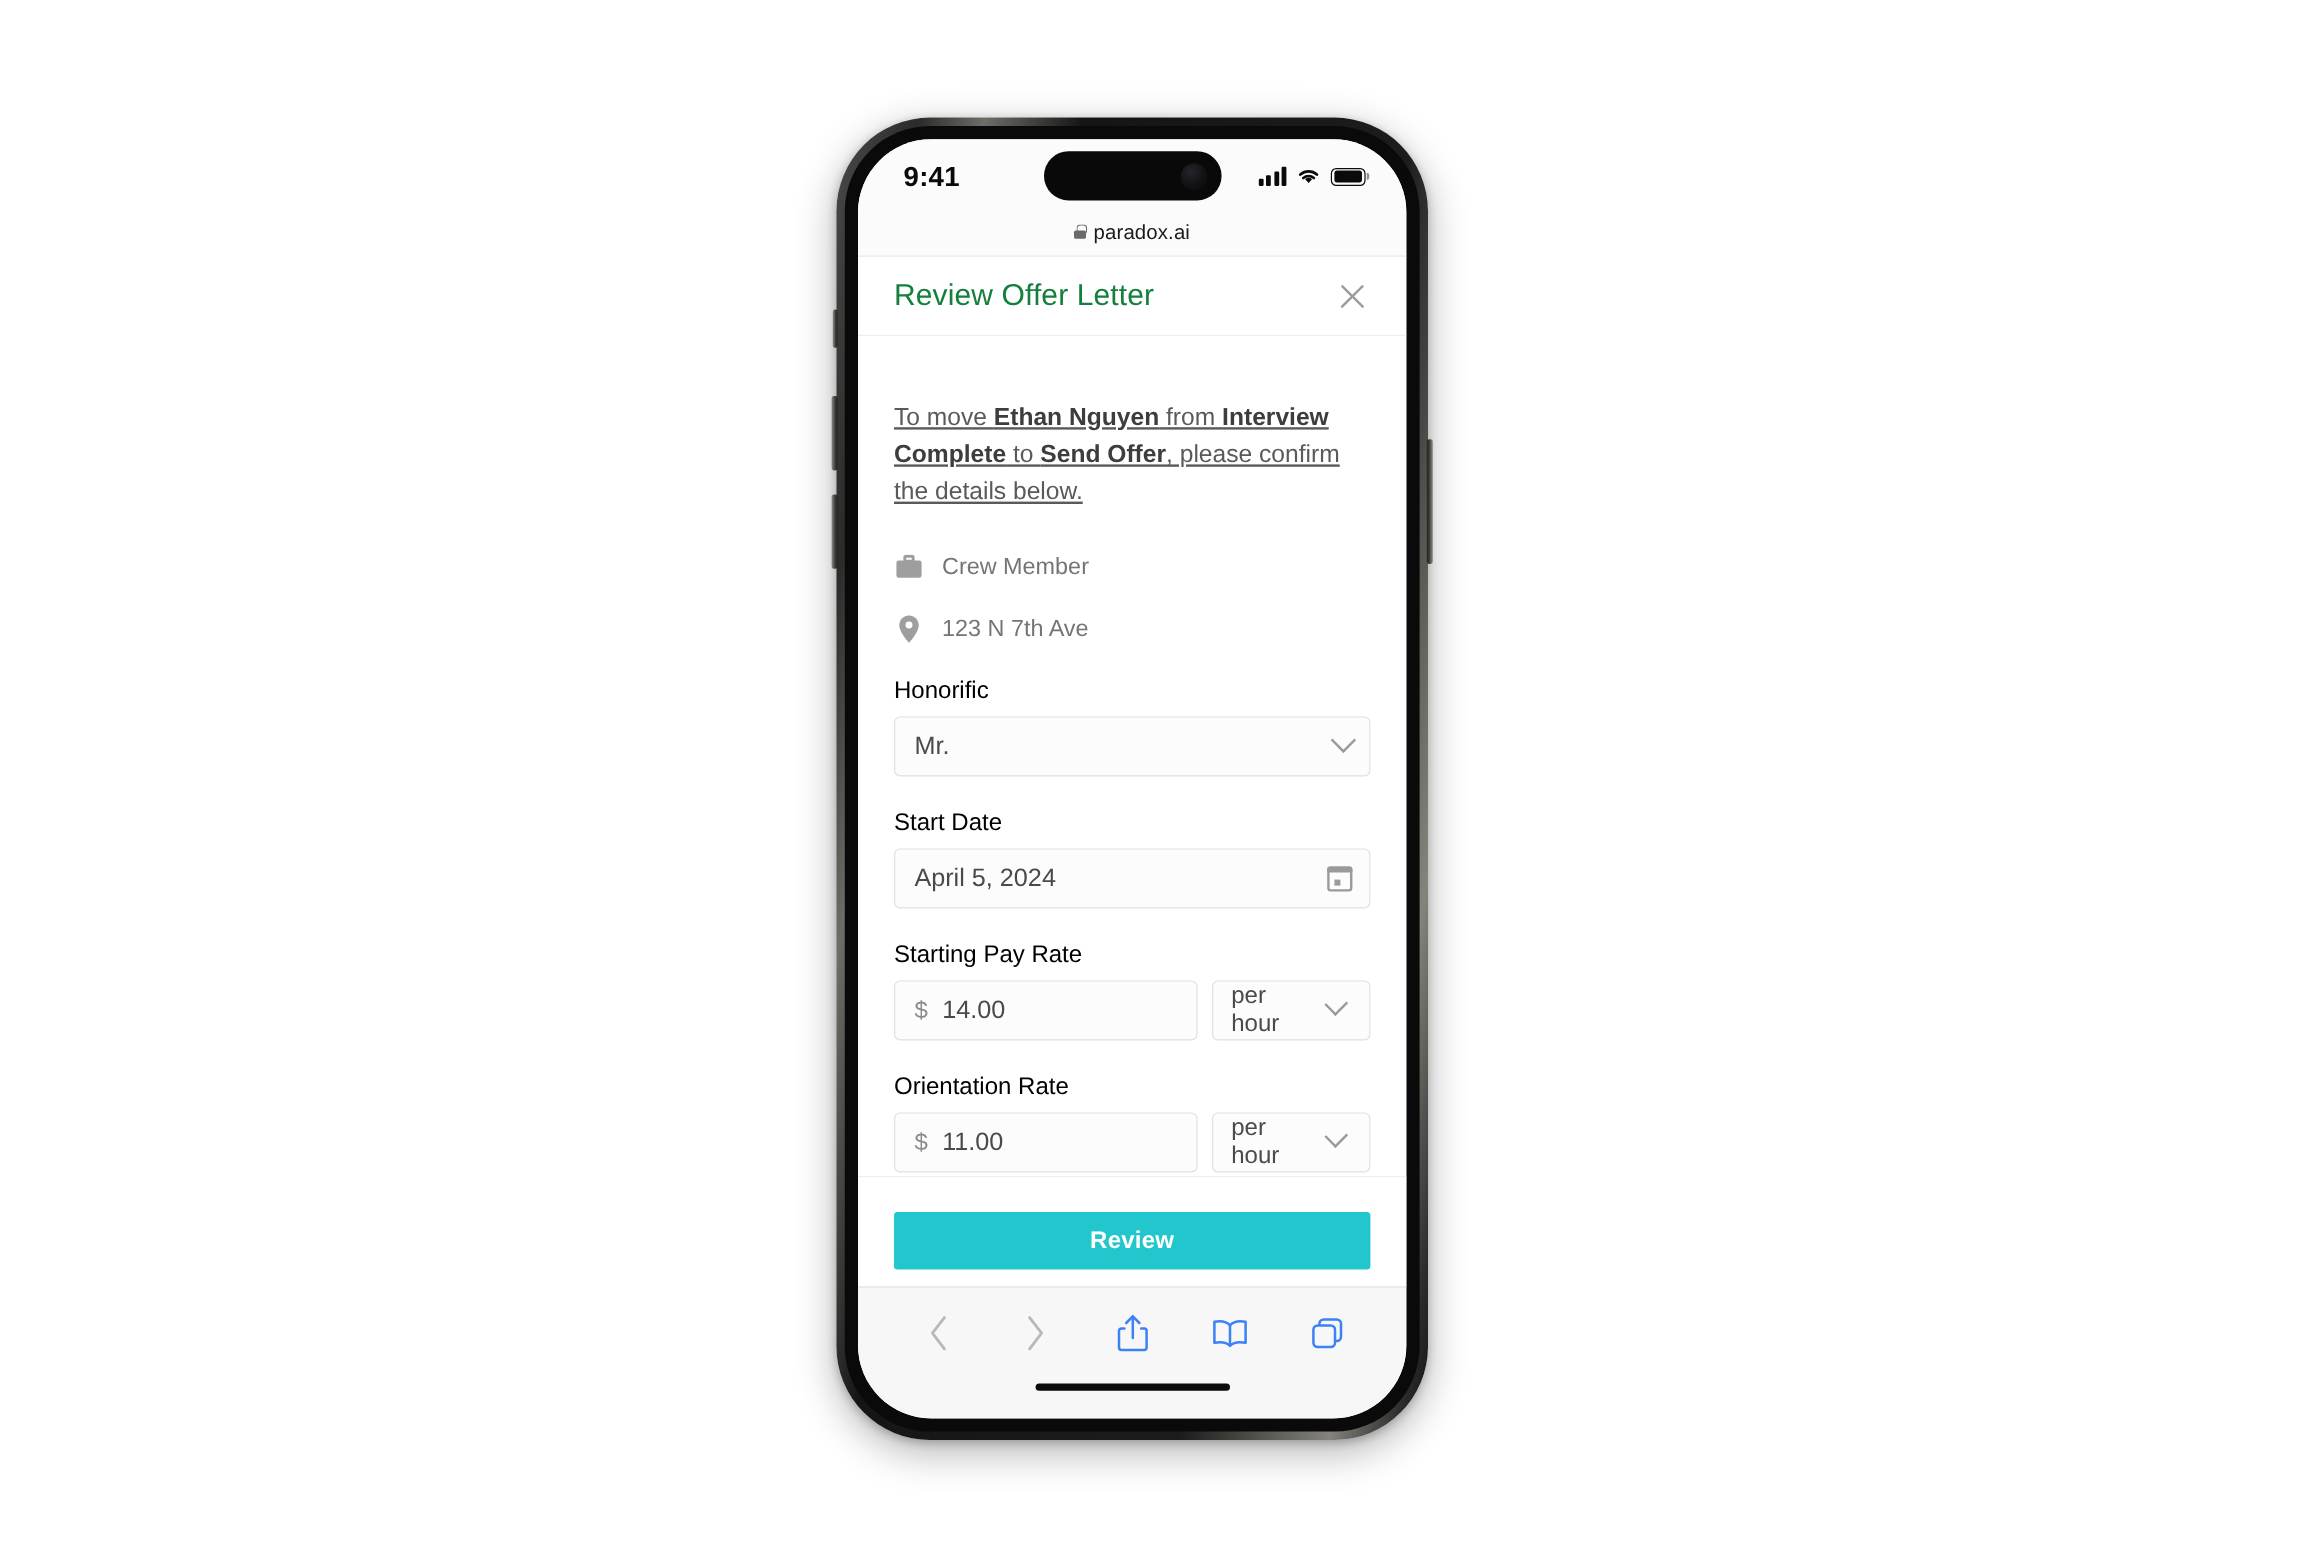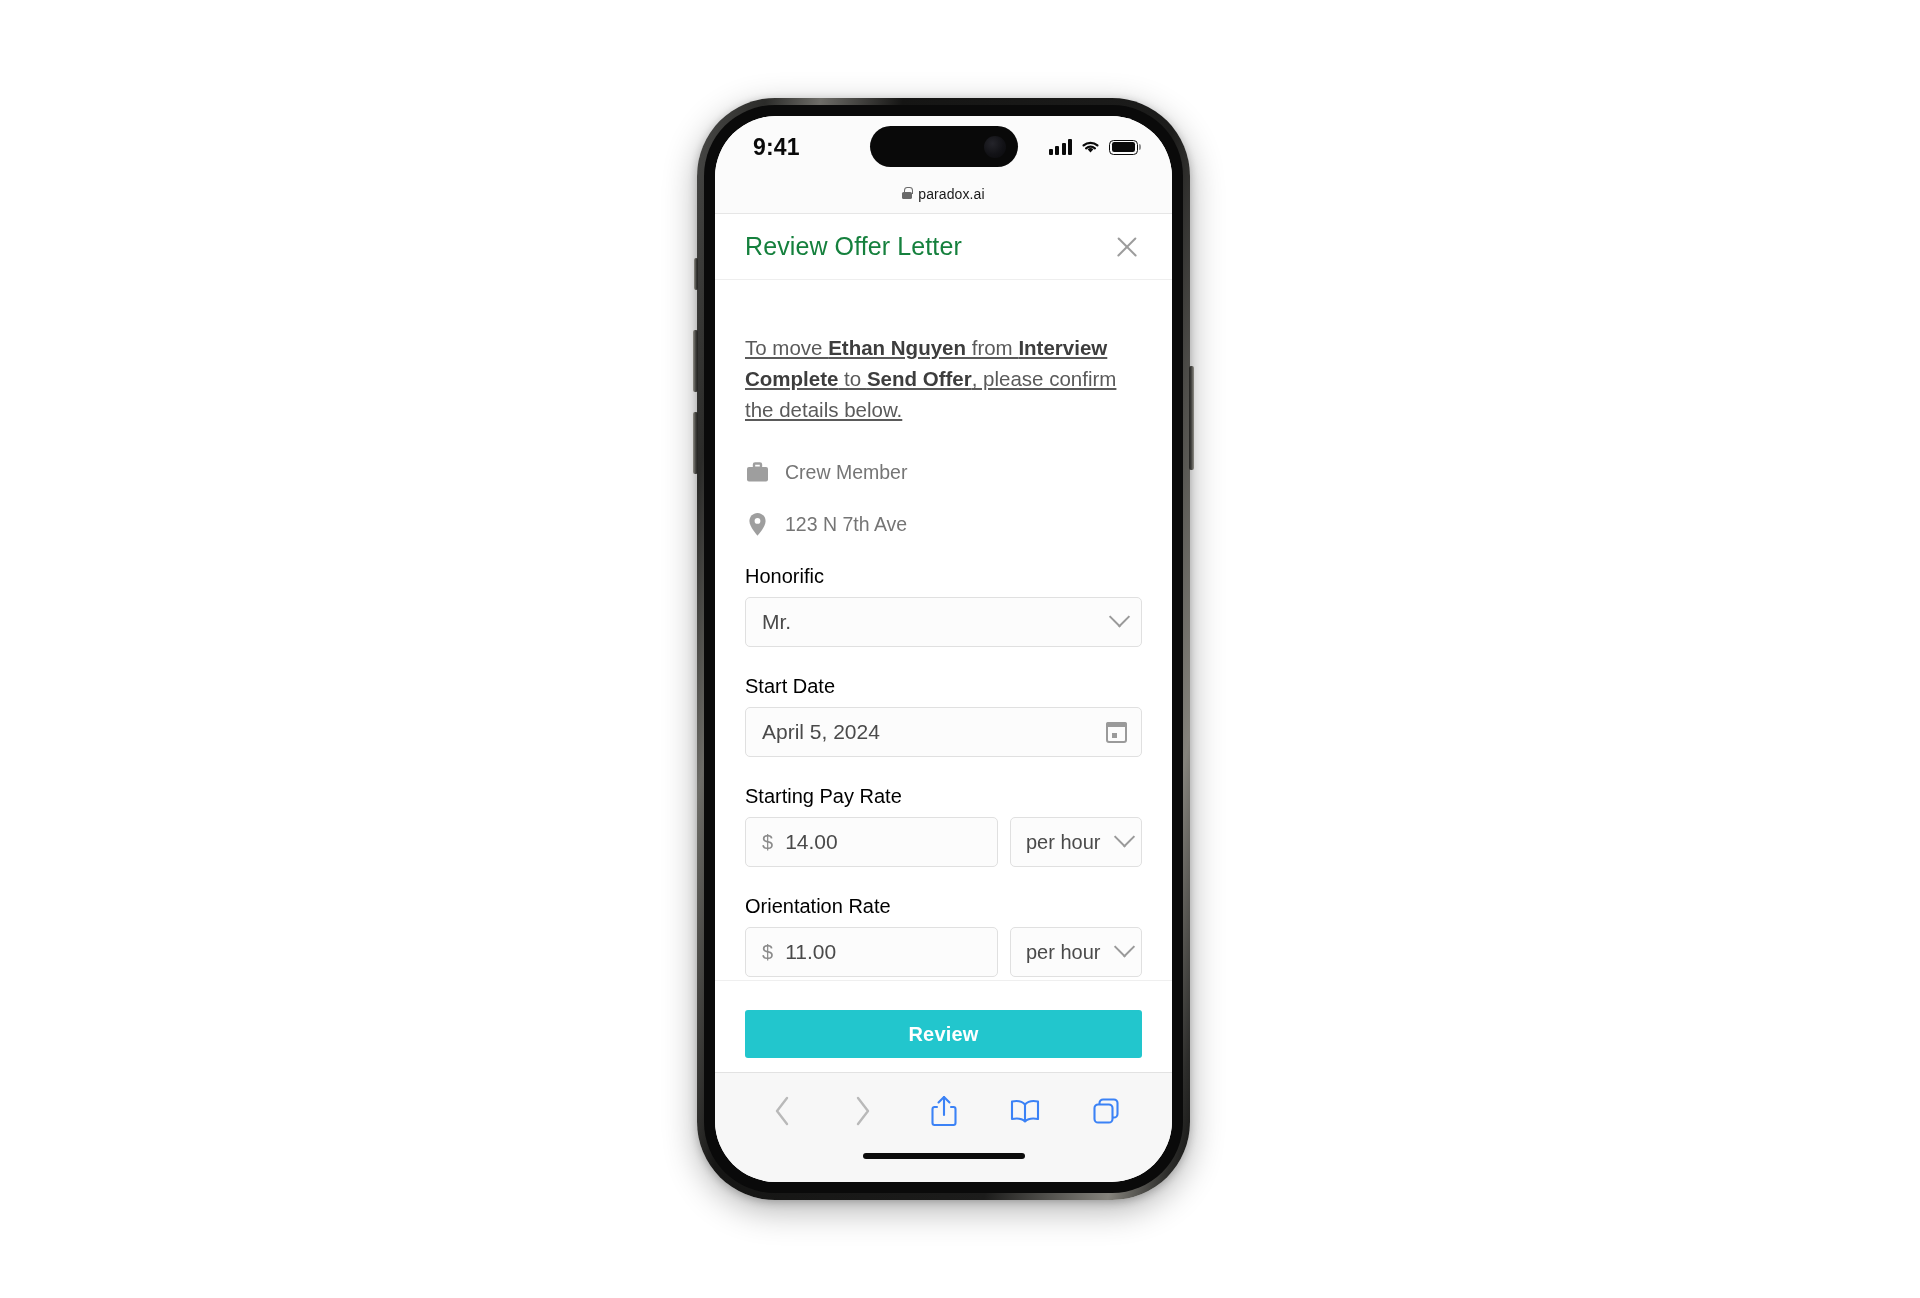--- a/index.html
+++ b/index.html
@@ -146,21 +146,21 @@
     border-bottom: none;
     border-radius: 3.4px 3.4px 0 0;
   }
   .lock-icon::after {
     content: "";
     position: absolute; left: 0; bottom: 0;
     width: 10px; height: 7.2px;
     background: #6a6a6a;
     border-radius: 1.6px;
   }
-  .url-text { font-size: 14px; color: #1a1a1a; letter-spacing: .1px; }
+  .url-text { font-size: 17px; color: #1a1a1a; letter-spacing: .1px; }
 
   
   .webview {
     flex: 1 1 auto;
     background: #ffffff;
     display: flex;
     flex-direction: column;
     min-height: 0;
   }
 
@@ -275,21 +275,21 @@
   .rate-row { display: flex; gap: 12px; }
   .rate-amount { flex: 1 1 auto; }
   .rate-amount .dollar {
     font-size: 20px;
     color: #8b8b8b;
     margin-right: 12px;
   }
   .rate-unit {
     flex: 0 0 132px;
     padding-left: 15px;
-    padding-right: 9px;
+    padding-right: 21px;
     gap: 15px;
   }
   .rate-unit .ctrl-value { font-size: 20px; }
 
   .footer-bar {
     flex: 0 0 auto;
     border-top: 1px solid #efefef;
     padding: 29px 30px 14px 30px;
     background: #ffffff;
   }

